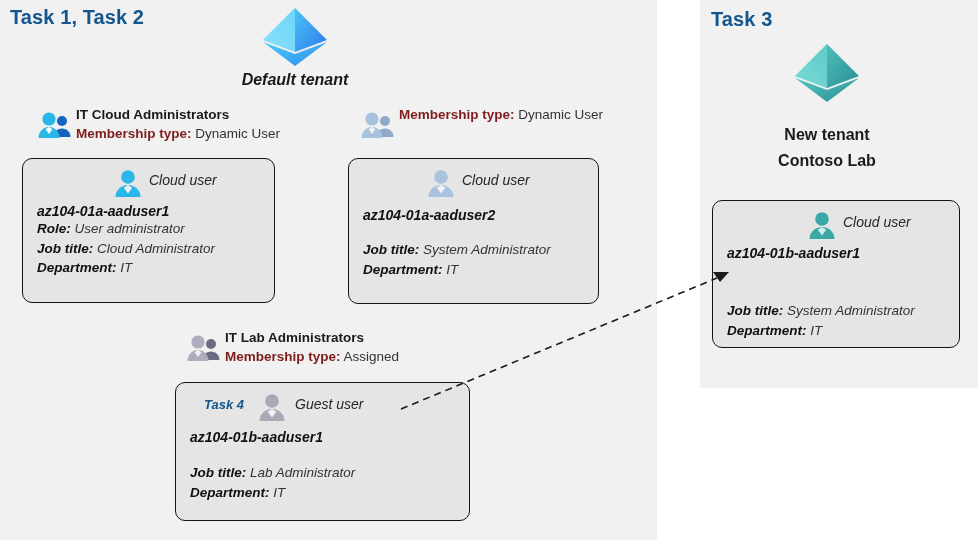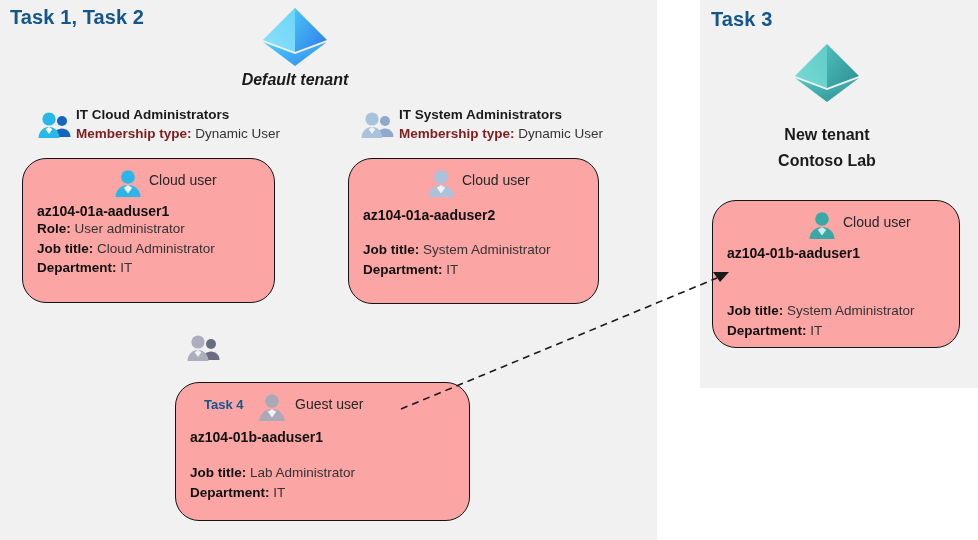--- a/index.html
+++ b/index.html
@@ -22,21 +22,21 @@
 
   
   .group{position:absolute;}
   .group .g-icon{position:absolute;left:0;top:6px;}
   .group .g-text{margin-left:38px;}
   .g-title{font-size:13.5px;font-weight:bold;color:#1a1a1a;line-height:19px;white-space:nowrap;}
   .g-member{font-size:13.5px;color:#333;line-height:20px;white-space:nowrap;}
   .g-member b{color:#7f1d1d;}
 
   
-  .card{position:absolute;border:1.6px solid #141414;border-radius:24px;background:#fca5a5;box-sizing:border-box;}
+  .card{position:absolute;border:1.6px solid #141414;border-radius:10px;background:#e5e5e5;box-sizing:border-box;font-style:italic;}
   .card-head{position:relative;height:32px;}
   .card-head .u-icon{position:absolute;top:1px;}
   .card-head .u-type{position:absolute;font-size:14px;color:#262626;white-space:nowrap;}
   .card-head .mini-task{position:absolute;font-size:13px;font-weight:bold;color:#13558c;white-space:nowrap;}
   .card-name{font-size:14px;font-weight:bold;color:#111;white-space:nowrap;}
   .card-attrs{font-size:13.5px;color:#333;line-height:19.5px;white-space:nowrap;}
   .card-attrs b{color:#101010;}
 
   
   #connector{position:absolute;left:0;top:0;width:978px;height:540px;pointer-events:none;}
@@ -150,21 +150,20 @@
   <span class="g-icon">
     <svg width="34" height="28" viewBox="0 0 34 28">
       <circle cx="24" cy="10" r="5" fill="#8ea9cc"></circle>
       <path d="M15.5 26c0-5 3.8-8.5 8.5-8.5s8.5 3.5 8.5 8.5z" fill="#8ea9cc"></path>
       <circle cx="11" cy="8" r="6.6" fill="#a9c2de"></circle>
       <path d="M0.5 27c0-6.2 4.7-11 10.5-11s10.5 4.8 10.5 11z" fill="#a9c2de"></path>
       <path d="M11 16l-3.4 2.3L11 23l3.4-4.7z" fill="#f1f1f1"></path>
     </svg>
   </span>
   <div class="g-text">
-    <div class="g-title">IT System Administrators</div>
     <div class="g-member">
       <b>Membership type:</b>
       <span>Dynamic User</span>
     </div>
   </div>
 </div>
 
 <div class="card" style="left:348px;top:158px;width:251px;height:146px;padding:8px 14px;">
   <div class="card-head">
     <span class="u-icon" style="left:63px;">
@@ -192,20 +191,27 @@
 <div class="group" style="left:187px;top:328px;">
   <span class="g-icon">
     <svg width="34" height="28" viewBox="0 0 34 28">
       <circle cx="24" cy="10" r="5" fill="#6a6d82"></circle>
       <path d="M15.5 26c0-5 3.8-8.5 8.5-8.5s8.5 3.5 8.5 8.5z" fill="#6a6d82"></path>
       <circle cx="11" cy="8" r="6.6" fill="#adadbd"></circle>
       <path d="M0.5 27c0-6.2 4.7-11 10.5-11s10.5 4.8 10.5 11z" fill="#adadbd"></path>
       <path d="M11 16l-3.4 2.3L11 23l3.4-4.7z" fill="#f1f1f1"></path>
     </svg>
   </span>
+  <div class="g-text">
+    <div class="g-title">IT Lab Administrators</div>
+    <div class="g-member">
+      <b>Membership type:</b>
+      <span>Assigned</span>
+    </div>
+  </div>
 </div>
 
 <div class="card" style="left:175px;top:382px;width:295px;height:139px;padding:8px 14px;">
   <div class="card-head">
     <span class="mini-task" style="left:14px;top:6px;">Task 4</span>
     <span class="u-icon" style="left:67px;">
       <svg width="30" height="30" viewBox="0 0 30 30">
         <circle cx="15" cy="9" r="6.8" fill="#a9a9b8"></circle>
         <path d="M2.5 29c0-6.6 5.6-12 12.5-12s12.5 5.4 12.5 12z" fill="#a9a9b8"></path>
         <path d="M15 17l-4.2 2.8L15 25.5l4.2-5.7z" fill="#f1f1f1"></path>

